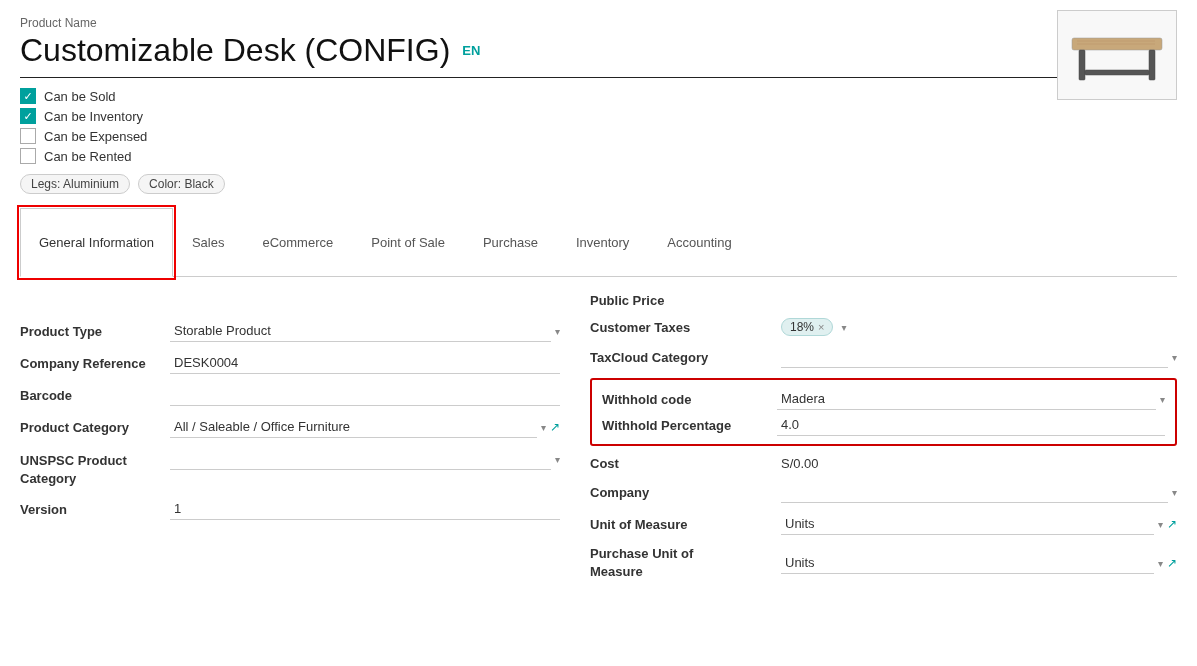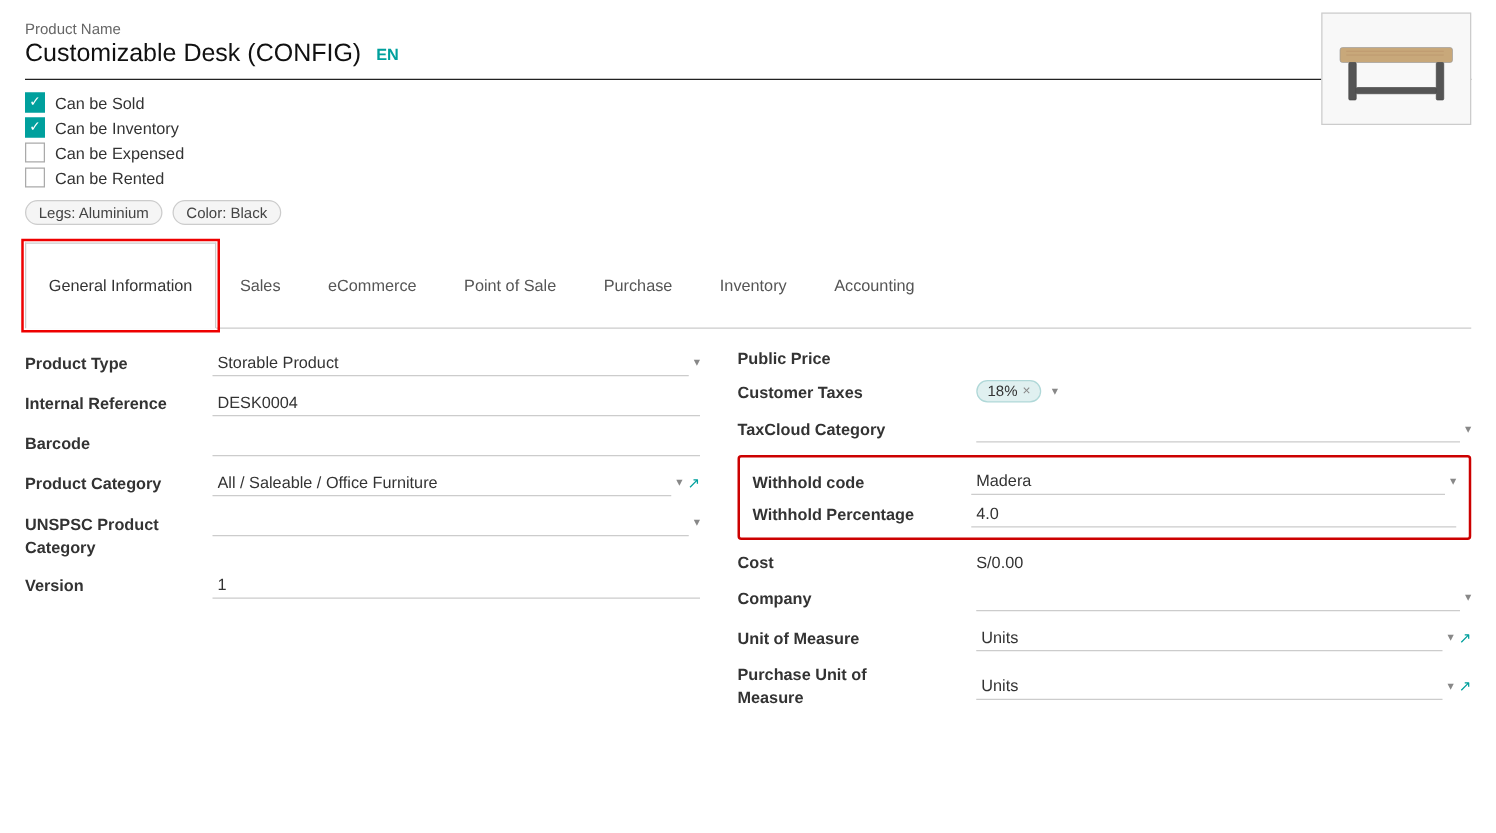--- a/index.html
+++ b/index.html
@@ -3,21 +3,21 @@
   <meta charset="utf-8">
   <style>
     * { box-sizing: border-box; margin: 0; padding: 0; }
     body { font-family: Arial, sans-serif; font-size: 13px; color: #333; background: #fff; width: 1197px; min-height: 666px; }
 
     .main-container { padding: 16px 20px; position: relative; }
 
     .product-name-label { font-size: 12px; color: #666; margin-bottom: 2px; }
 
     .product-title-row { display: flex; align-items: center; gap: 12px; margin-bottom: 8px; }
-    .product-title { font-size: 20px; font-weight: 300; color: #111; }
+    .product-title { font-size: 32px; font-weight: 300; color: #111; }
     .lang-badge { color: #00a09d; font-size: 13px; font-weight: bold; }
 
     .title-divider { border: none; border-top: 1.5px solid #222; margin-bottom: 10px; }
 
     .product-image { position: absolute; top: 10px; right: 20px; width: 120px; height: 90px; border: 1px solid #ccc; display: flex; align-items: center; justify-content: center; overflow: hidden; background: #f8f8f8; }
     .product-image svg { width: 100px; height: 75px; }
 
     .checkboxes { margin-bottom: 10px; }
     .checkbox-row { display: flex; align-items: flex-end; gap: 8px; margin-bottom: 4px; cursor: pointer; }
     .checkbox-box { width: 16px; height: 16px; border: 1.5px solid #aaa; background: #fff; display: inline-flex; align-items: center; justify-content: center; flex-shrink: 0; }
@@ -26,21 +26,21 @@
     .checkbox-label { font-size: 13px; }
 
     .variant-tags { display: flex; gap: 8px; margin-bottom: 14px; }
     .variant-tag { border: 1px solid #ccc; border-radius: 12px; padding: 2px 10px; font-size: 12px; color: #444; background: #f5f5f5; }
 
     .tabs { display: flex; border-bottom: 1px solid #ccc; margin-bottom: 16px; }
     .tab { padding: 26px 18px; font-size: 13px; color: #555; cursor: pointer; border: 1px solid transparent; border-bottom: none; margin-bottom: -1px; }
     .tab.active { border: 1px solid #ccc; border-bottom: 1px solid #fff; color: #333; font-weight: 500; outline: 2px solid #e00; outline-offset: 1px; background: #fff; }
 
     .form-body { display: flex; gap: 30px; }
-    .form-left { flex: 0 0 540px; }
+    .form-left { flex: 0 0 540px; margin-top: 27px; }
     .form-right { flex: 1; }
 
     .field-row { display: flex; align-items: flex-start; margin-bottom: 10px; }
     .field-label { font-size: 13px; font-weight: bold; color: #333; width: 150px; flex-shrink: 0; padding-top: 4px; }
     .field-value { flex: 1; }
 
     .field-input { width: 100%; border: none; border-bottom: 1px solid #ccc; padding: 3px 4px; font-size: 13px; color: #333; outline: none; background: transparent; }
 
     .field-select-wrap { display: flex; align-items: center; gap: 4px; width: 100%; }
     .field-select { flex: 1; border: none; border-bottom: 1px solid #ccc; padding: 3px 4px; font-size: 13px; color: #333; outline: none; background: transparent; appearance: none; cursor: pointer; }
@@ -136,21 +136,21 @@
         <div class="field-label">Product Type</div>
         <div class="field-value">
           <div class="field-select-wrap">
             <input class="field-select" type="text" value="Storable Product" readonly="" style="">
             <span class="dropdown-arrow">▾</span>
           </div>
         </div>
       </div>
 
       <div class="field-row">
-        <div class="field-label">Internal Reference</div>
+        <div class="field-label">Company Reference</div>
         <div class="field-value">
           <input class="field-input" type="text" value="DESK0004" style="">
         </div>
       </div>
 
       <div class="field-row">
         <div class="field-label">Barcode</div>
         <div class="field-value">
           <input class="field-input" type="text" value="" style="">
         </div>

